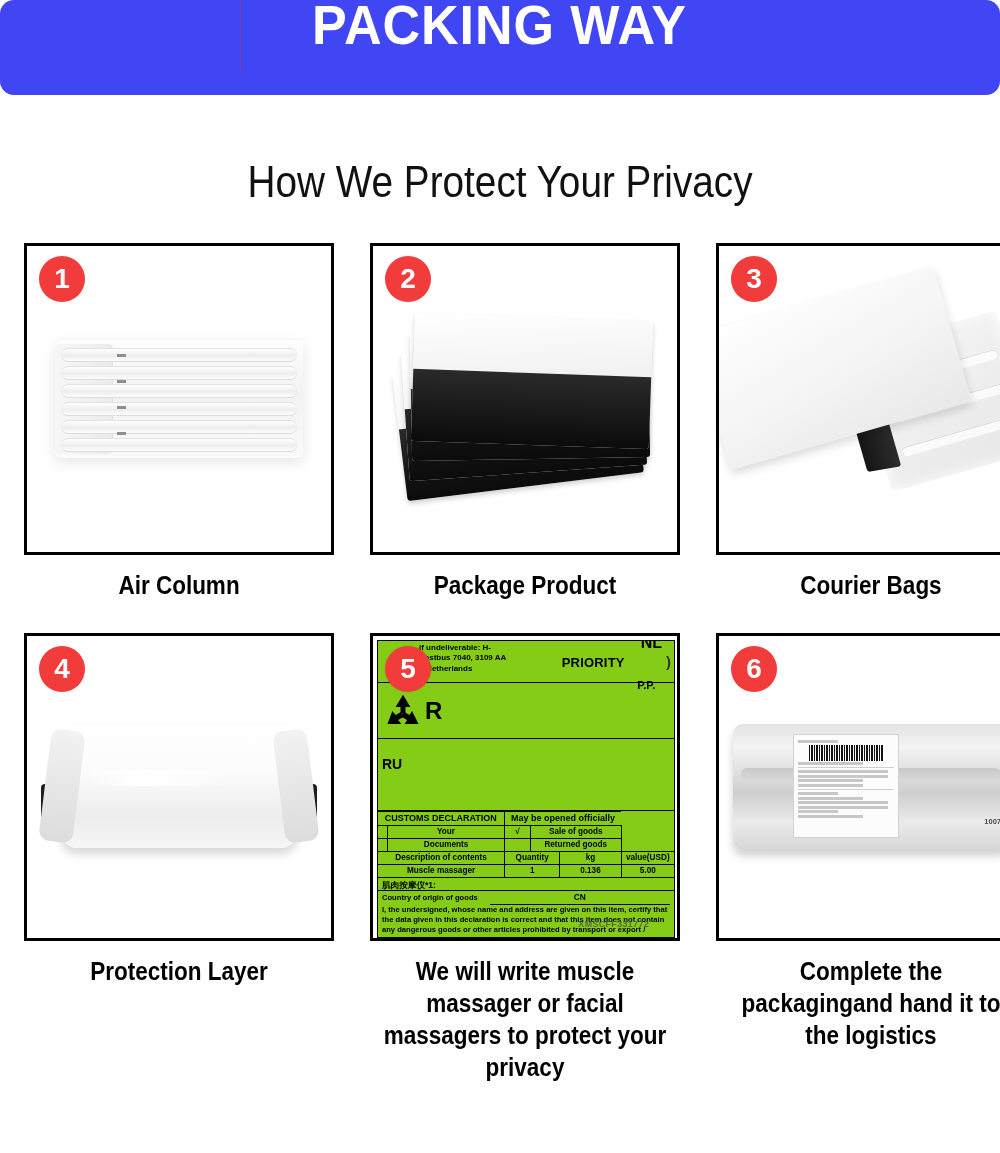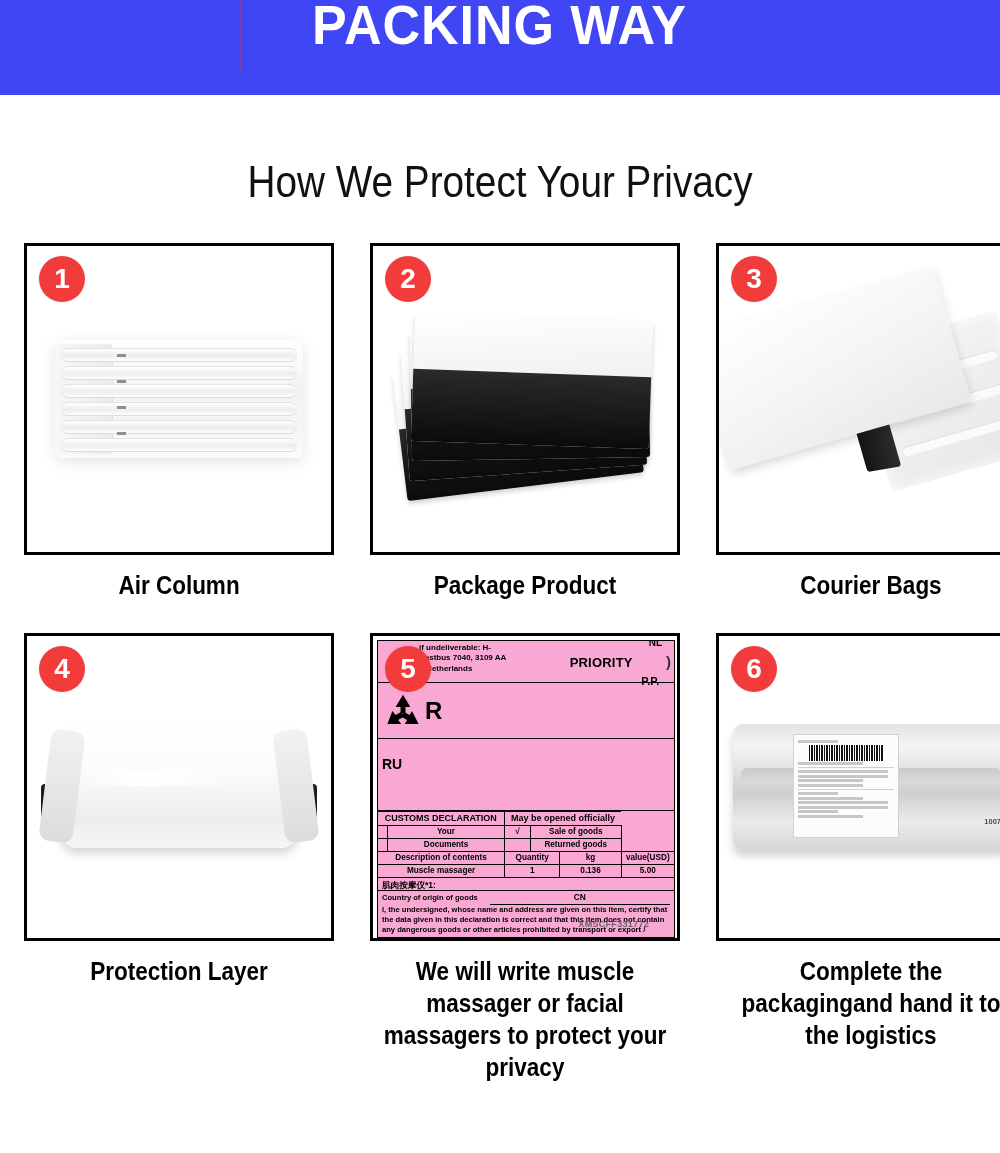--- a/index.html
+++ b/index.html
@@ -10,20 +10,21 @@
     overflow: hidden;
     position: relative;
   }
 
   
   .header-bar {
     width: 1000px; height: 95px;
     background: #4146f5;
     display: flex; align-items: flex-start; justify-content: center;
     position: relative;
+    border-radius: 14px;
   }
   .header-title {
     font-size: 56px;
     font-weight: bold;
     color: #ffffff;
     letter-spacing: 1px;
     line-height: 1.05;
     transform: scaleX(0.93);
     transform-origin: center top;
     margin-top: -4px;
@@ -210,36 +211,36 @@
   .parcel-gloss {
     position: absolute; left: 24px; top: 44px; width: 140px; height: 16px;
     background: linear-gradient(90deg,rgba(255,255,255,0.0),#ffffff 40%,rgba(255,255,255,0.2));
     border-radius: 10px;
   }
 
   
   .ship-label {
     position: absolute; left: 4px; top: 4px;
     width: 298px; height: 298px;
-    background: #f9a8d4;
+    background: #84cc16;
     color: #000000;
     font-size: 7.4px;
     line-height: 1.22;
     font-weight: bold;
     overflow: hidden;
   }
   .lbl-row-top {
     display: flex; align-items: flex-start;
     border-bottom: 1.5px solid #000;
     height: 43px; padding: 3px 4px 0 42px;
   }
   .lbl-return { flex: 1; font-weight: 600; font-size: 8px; line-height: 1.3; }
   .lbl-priority { font-size: 13px; font-weight: bold; align-self: center; margin-right: 6px; letter-spacing:0.2px;}
   .lbl-nl { text-align: center; line-height: 1.35; align-self: center; margin-right: 4px;}
-  .lbl-nl .big { font-size: 10px; font-weight: bold; padding-left: 10px; }
+  .lbl-nl .big { font-size: 16px; font-weight: bold; padding-left: 10px; }
   .lbl-nl .pp { font-size: 11px; font-weight: bold; margin-top: 24px; }
   .lbl-bracket { font-size: 15px; color: #333; align-self:center; }
 
   .lbl-row-bar {
     display: flex; align-items: center;
     border-bottom: 1.5px solid #000;
     height: 56px; padding: 0 6px;
   }
   .recycle { width: 40px; height: 36px; flex: none; }
   .recycle-r { font-size: 24px; font-weight: bold; margin-left: 2px; margin-right: 8px; }

